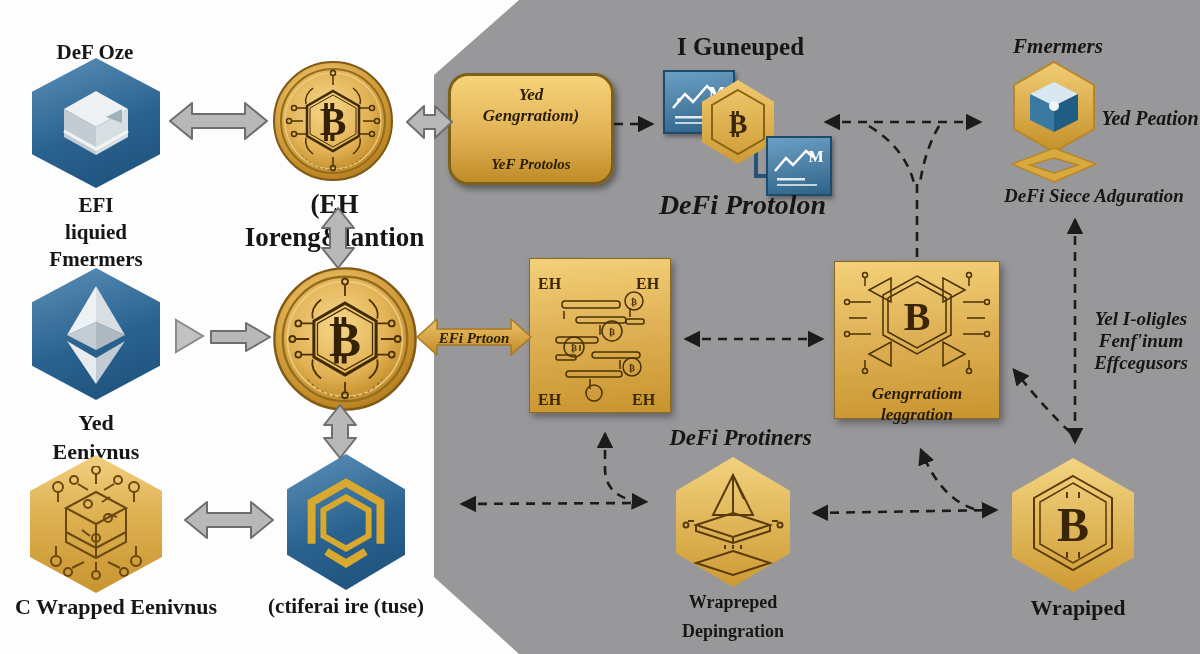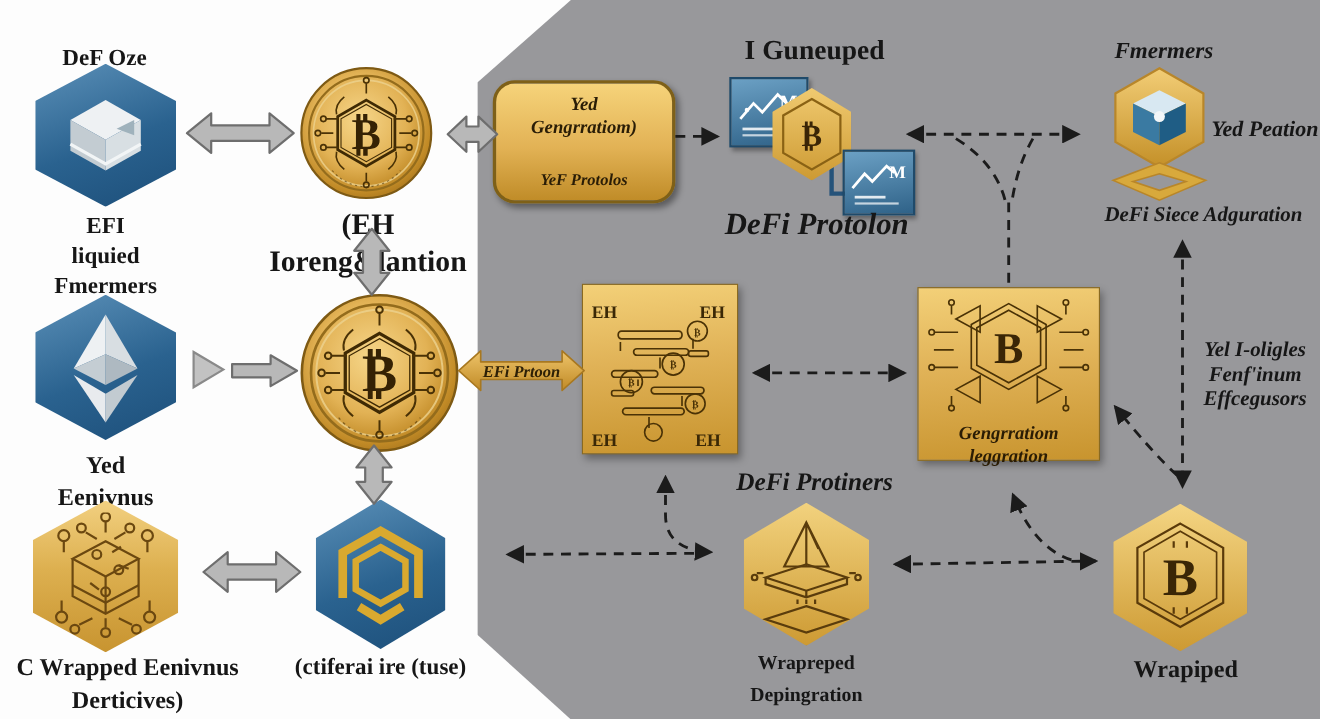--- a/index.html
+++ b/index.html
@@ -101,21 +101,20 @@
         <circle cx="86" cy="106" r="4"></circle>
       <circle cx="50" cy="38" r="4"></circle>
         <circle cx="70" cy="52" r="4"></circle>
         <circle cx="58" cy="72" r="4"></circle>
     </g>
   </svg>
 </div>
 
 <div class="abs lbl" style="left:0px;top:592px;width:232px;font-size:22px;line-height:30px;">
   <div>C Wrapped Eenivnus</div>
-  <div>Derticives)</div>
 </div>
 
 <svg class="abs" style="left:272px;top:60px;" width="122" height="122" viewBox="0 0 122 122">
   <circle cx="61" cy="61" r="59" fill="url(#coinGrad)" stroke="#7e5a14" stroke-width="2"></circle>
   <circle cx="61" cy="61" r="52" fill="none" stroke="#946c1c" stroke-width="2"></circle>
   <circle cx="61" cy="61" r="48" fill="none" stroke="#ecd28e" stroke-width="1.5" opacity=".8"></circle>
   <polygon points="61,31 87,46 87,76 61,91 35,76 35,46" fill="none" stroke="#3f2a04" stroke-width="2.5"></polygon>
   <polygon points="61,35 84,48 84,74 61,87 38,74 38,48" fill="none" stroke="#3f2a04" stroke-width="1"></polygon>
   <g fill="none" stroke="#4a3206" stroke-width="1.5">
     <path d="M20,61 h11 M24,48 h12 M24,74 h12 M91,61 h11 M86,48 h12 M86,74 h12 M61,16 v9 M61,97 v8"></path>

